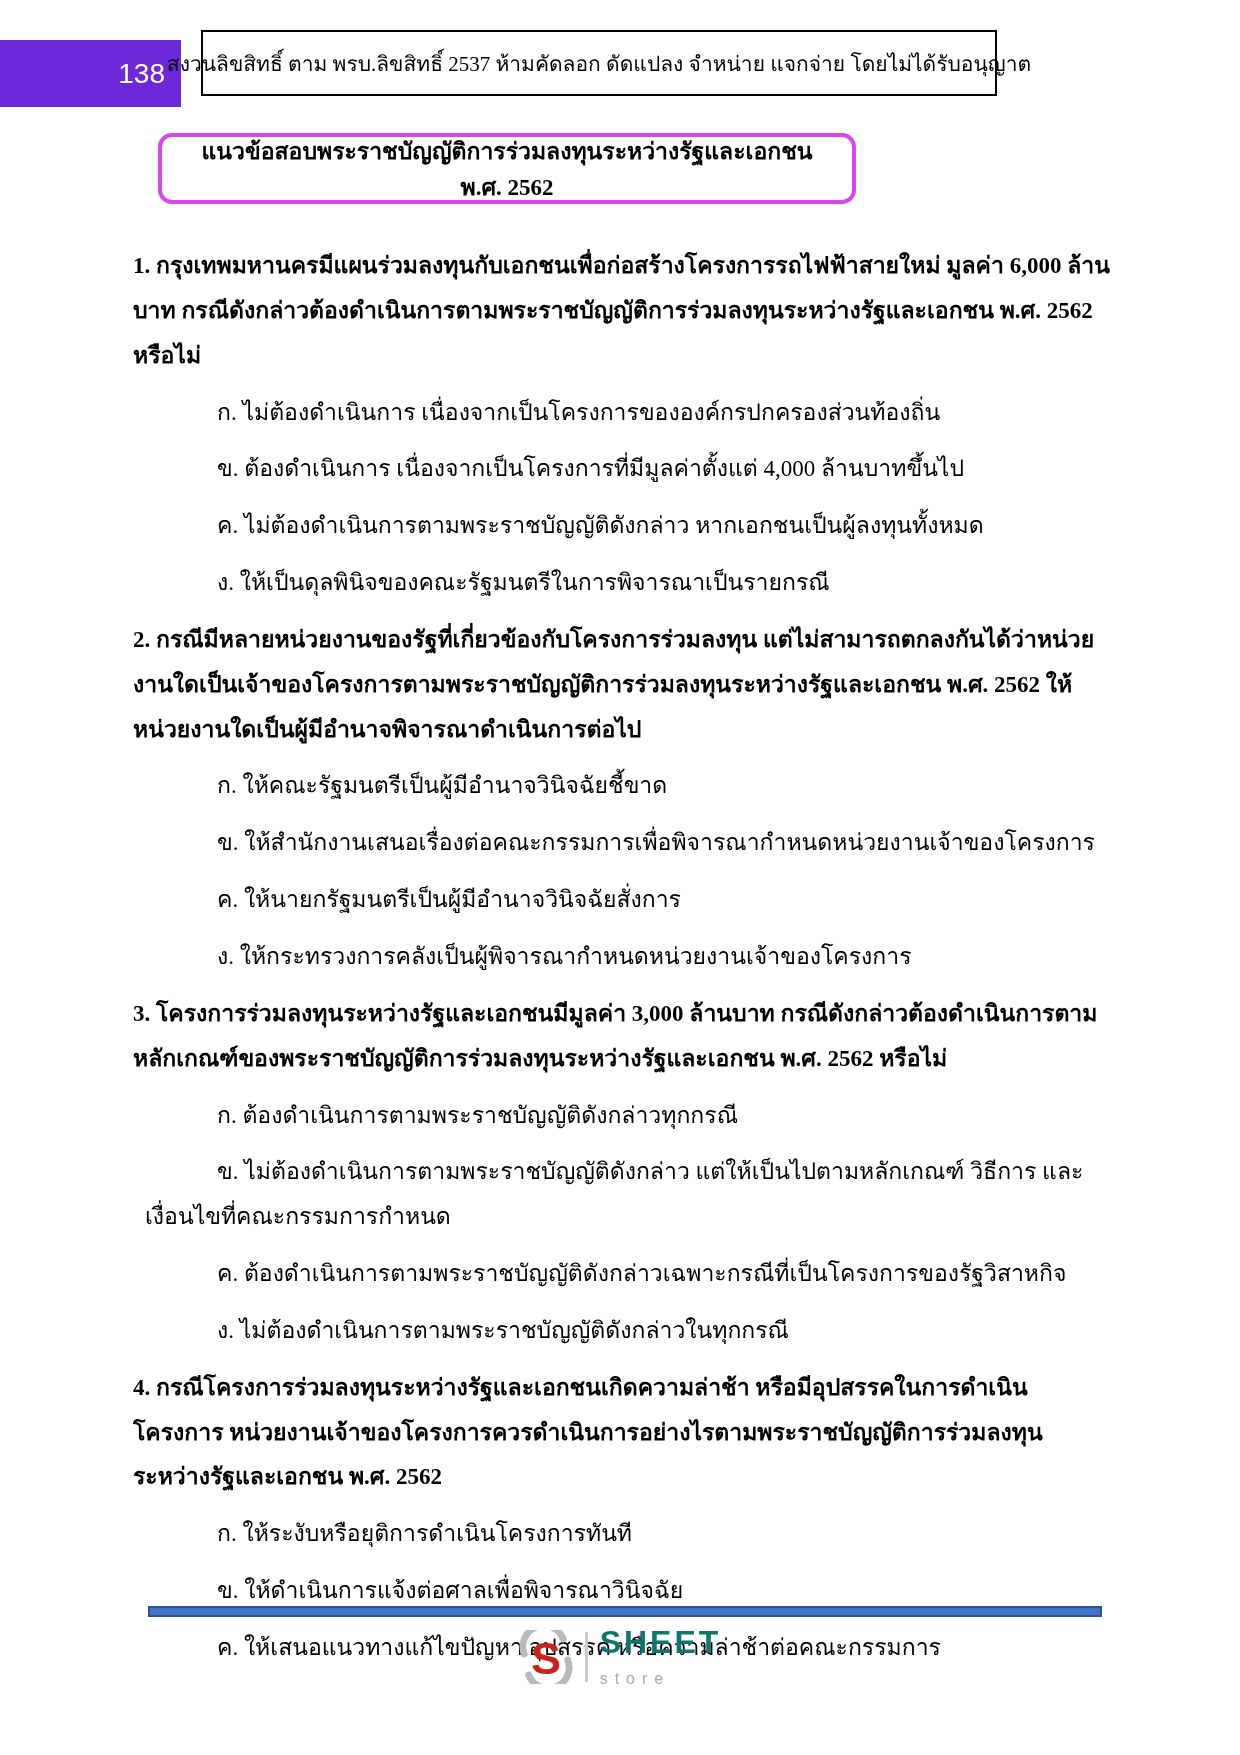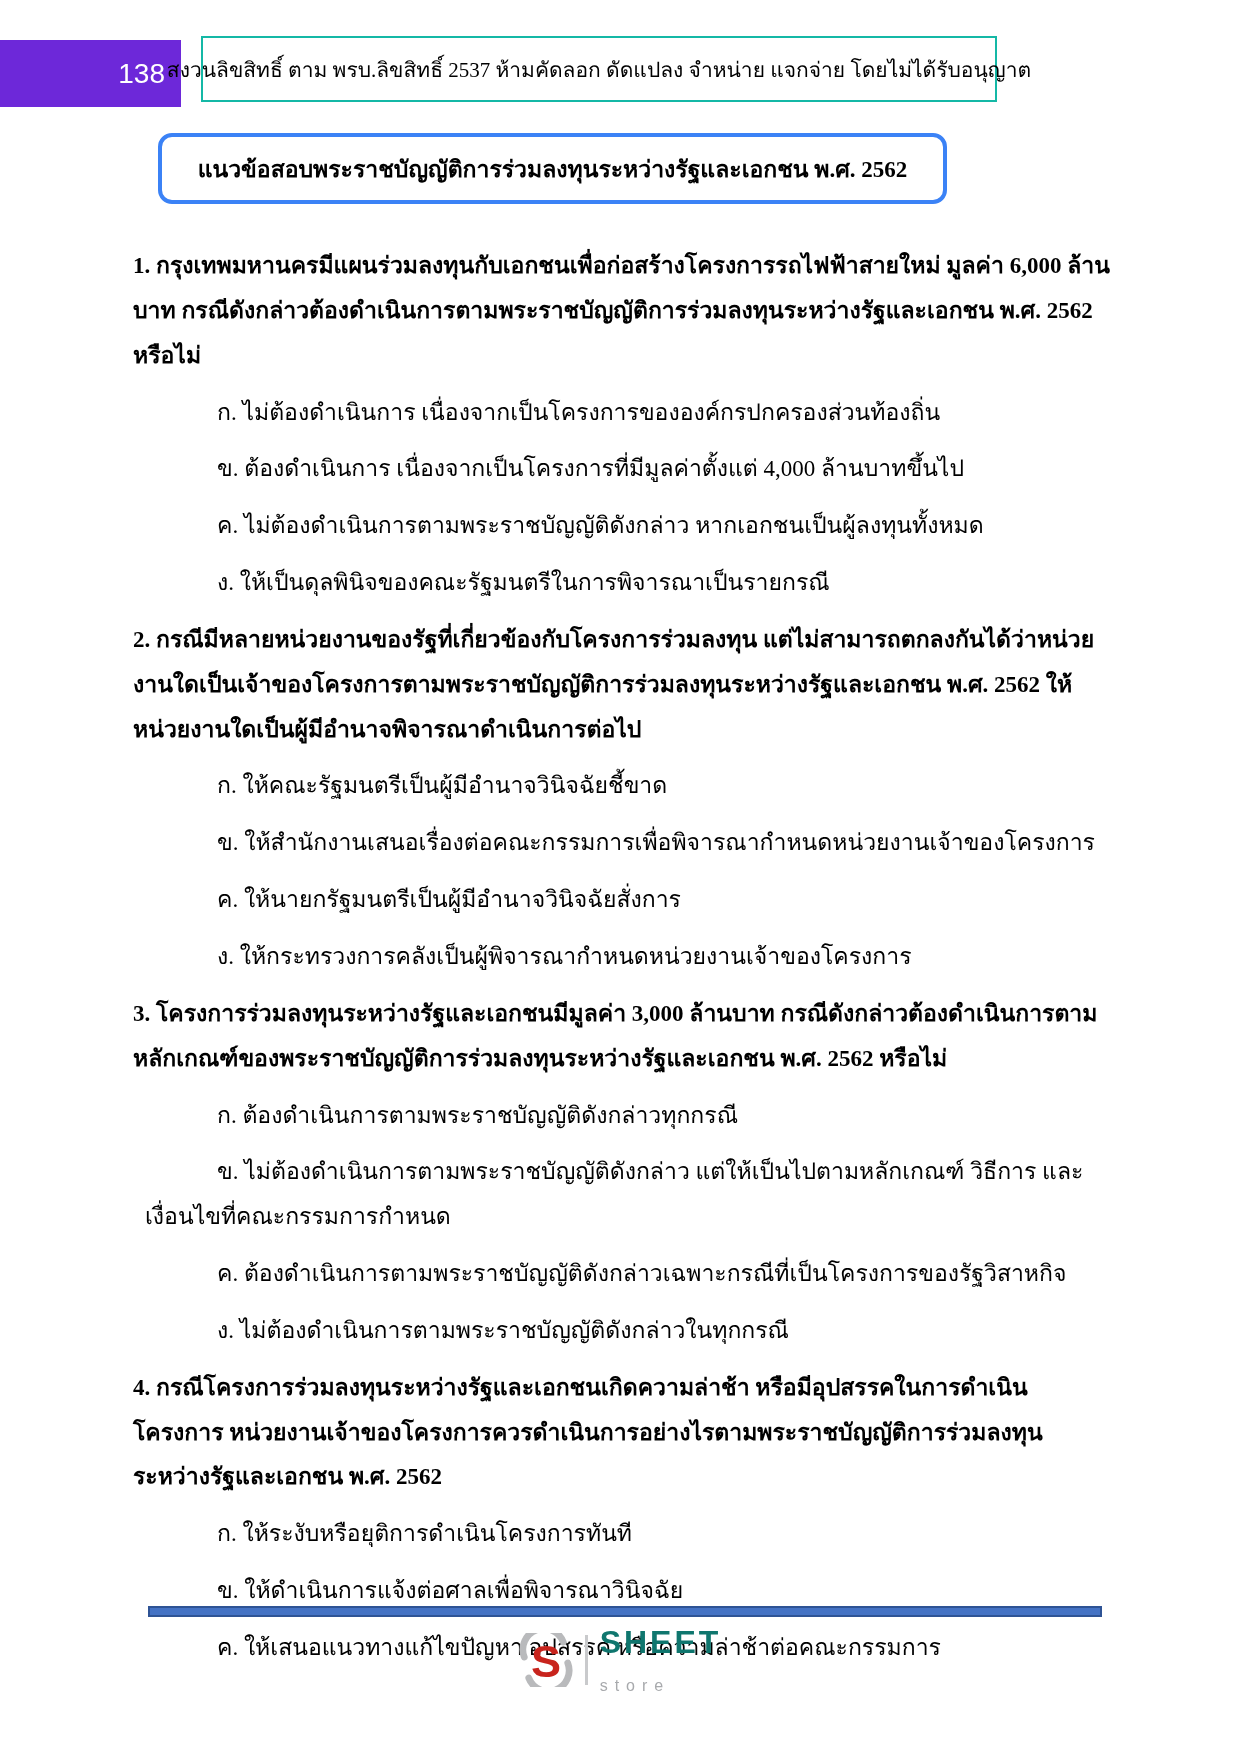--- a/index.html
+++ b/index.html
@@ -10,28 +10,28 @@
   .page{position:relative;width:1240px;height:1755px;background:#fff;overflow:hidden;}
 
   
   .page-number-box{
     position:absolute;left:0;top:40px;width:181px;height:67px;background:#6d28d9;
     color:#fff;display:flex;align-items:center;justify-content:flex-end;
     padding-right:16px;box-sizing:border-box;
     font-family:"Liberation Sans",sans-serif;font-size:28px;
   }
   .copyright-box{
-    position:absolute;left:201px;top:36px;width:796px;height:66px;
-    border:2px solid #14b8a6;box-sizing:border-box;
+    position:absolute;left:201px;top:30px;width:796px;height:66px;
+    border:2px solid #000000;box-sizing:border-box;
     display:flex;align-items:center;justify-content:center;
     font-size:21px;white-space:nowrap;
   }
   .title-box{
-    position:absolute;left:158px;top:133px;width:789px;height:71px;
-    border:4px solid #3b82f6;border-radius:14px;box-sizing:border-box;
+    position:absolute;left:158px;top:133px;width:698px;height:71px;
+    border:4px solid #d946ef;border-radius:14px;box-sizing:border-box;
     display:flex;align-items:center;justify-content:center;
     font-weight:bold;font-size:23px;text-align:center;padding:16px 20px;
   }
 
   
   .content{
     position:absolute;left:133px;top:236px;width:980px;
     font-size:23px;line-height:1.95;
   }
   .question{margin:0;}
@@ -48,21 +48,21 @@
     display:flex;align-items:center;justify-content:center;gap:12px;
   }
   .logo-divider{width:3px;height:50px;background:#c9cacc;}
   .logo-text{display:flex;flex-direction:column;align-items:flex-start;}
   .logo-title{
     font-family:"Liberation Sans",sans-serif;font-weight:bold;
     font-size:32px;letter-spacing:3px;color:#0f766e;line-height:1;
   }
   .logo-subtitle{
     font-family:"Liberation Sans",sans-serif;font-size:16px;
-    letter-spacing:7px;color:#a8aaad;line-height:1;margin-top:20px;
+    letter-spacing:7px;color:#a8aaad;line-height:1;margin-top:13px;
   }
 </style>
 </head>
 <body>
 
 <div class="page">
 
   <div class="page-number-box">
     <span>138</span>
   </div>

